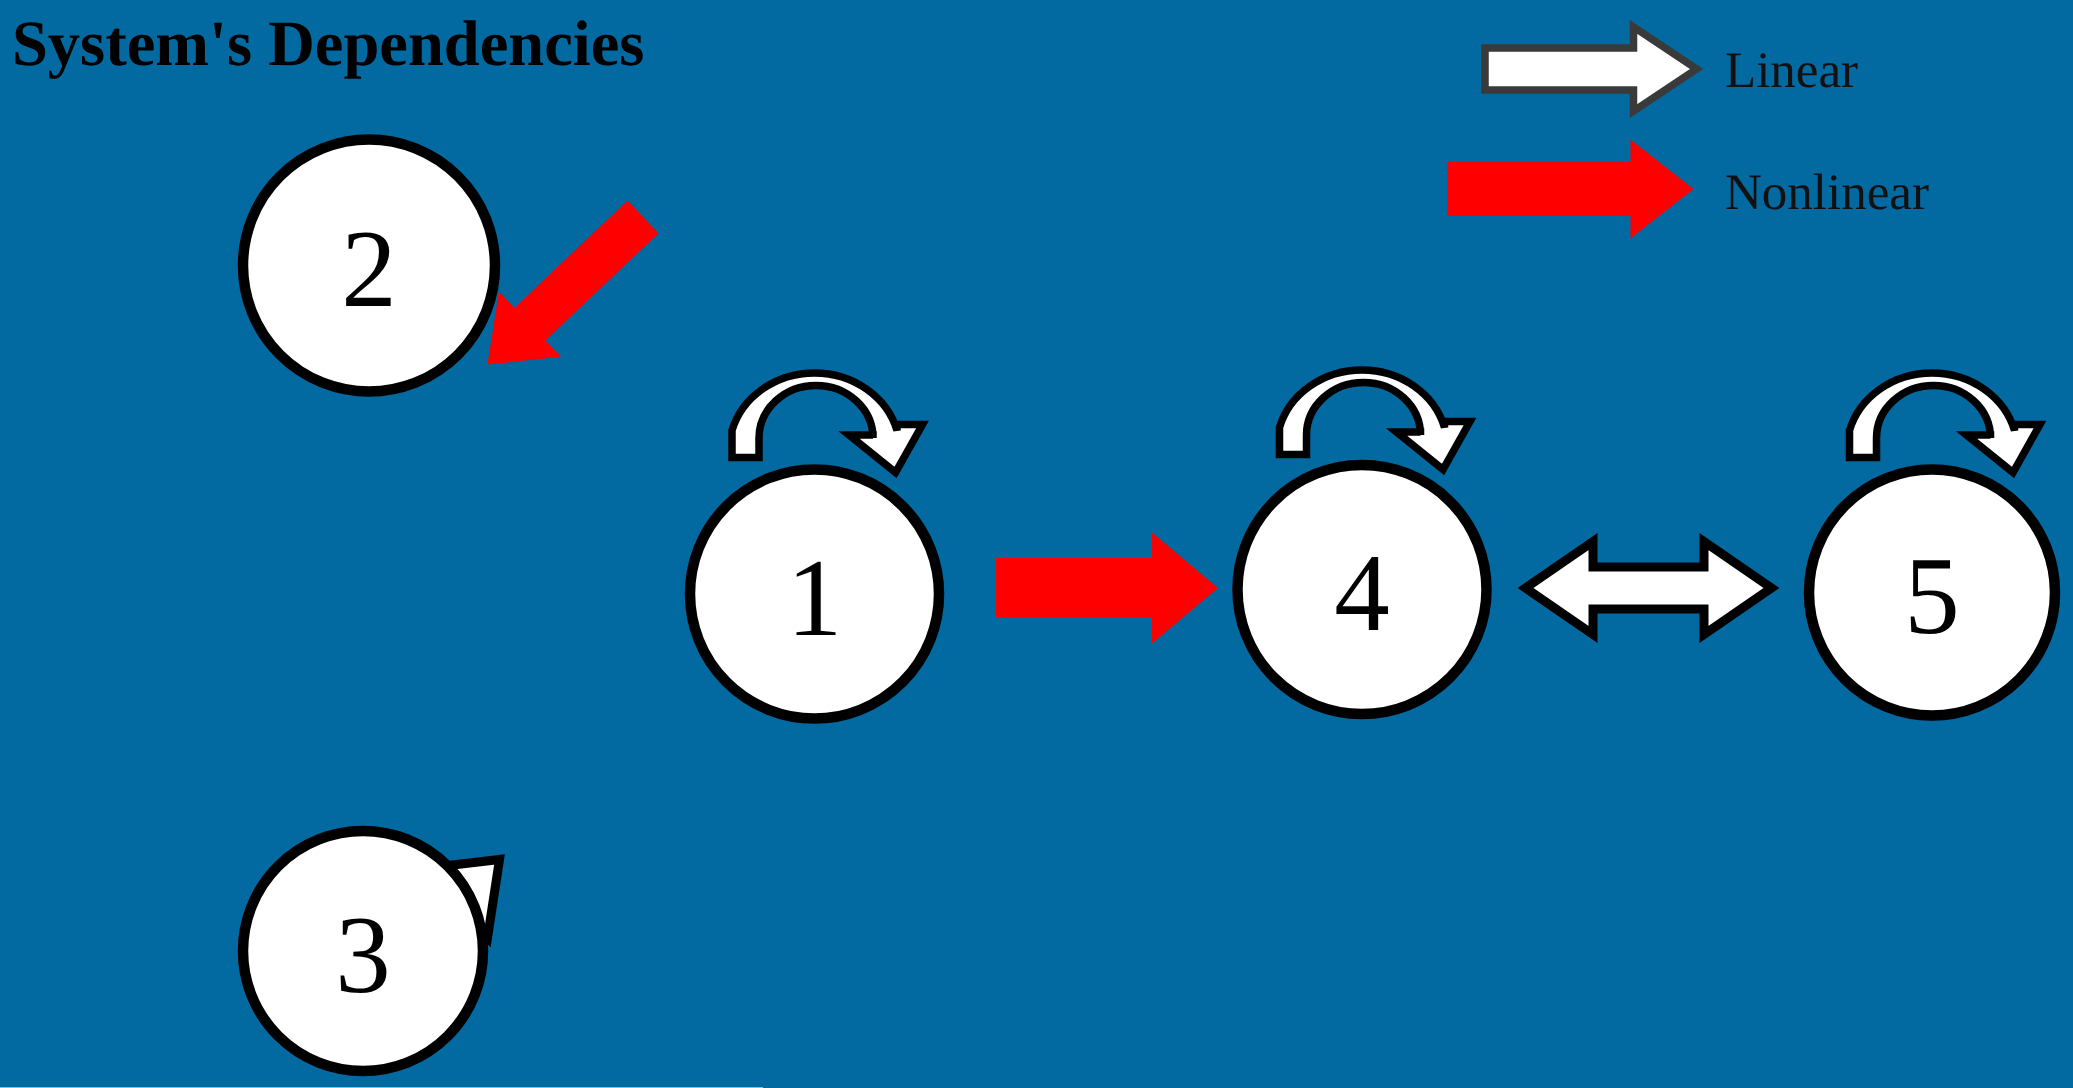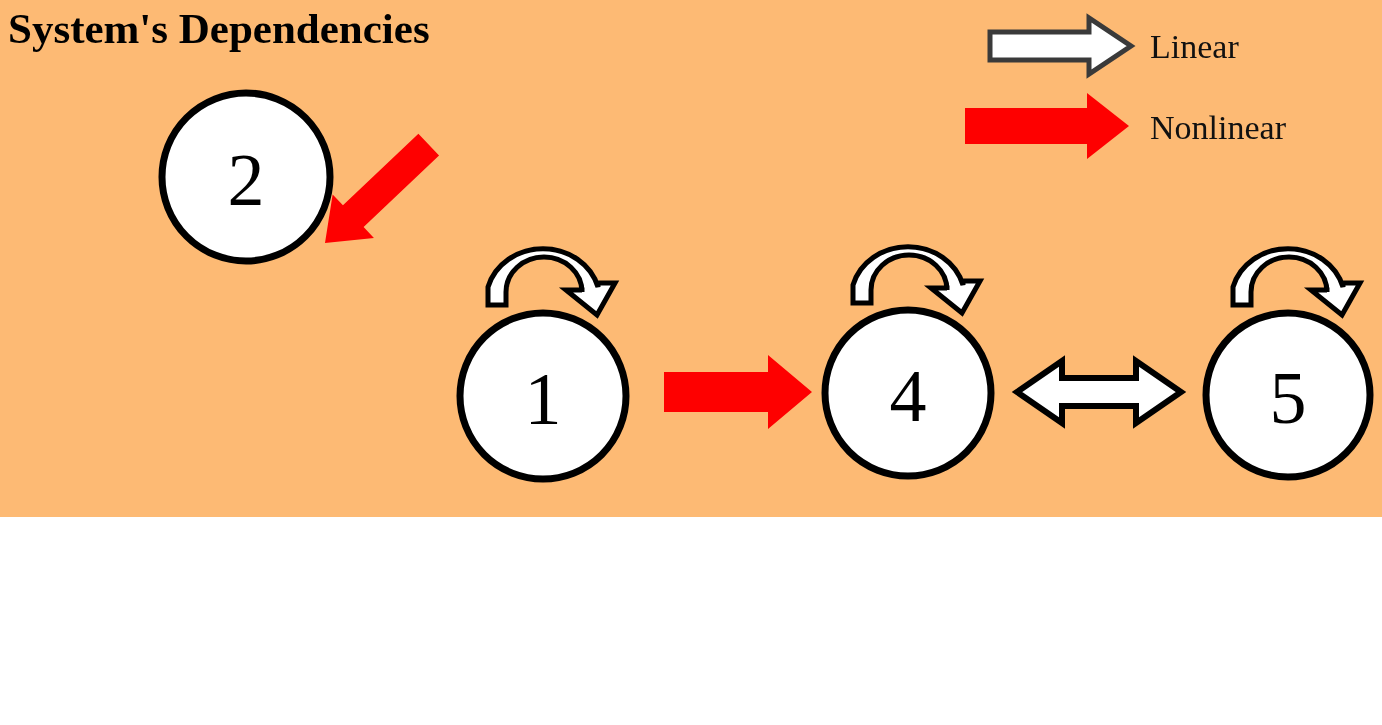--- a/index.html
+++ b/index.html
@@ -6,22 +6,22 @@
     margin: 0;
     padding: 0;
     background: #ffffff;
   }
   body {
     font-family: "Liberation Serif", "DejaVu Serif", serif;
   }
   #canvas {
     position: relative;
     width: 1382px;
-    height: 517px;
-    background: #fdba74;
+    height: 725px;
+    background: #0369a1;
     overflow: hidden;
   }
   #diagram-svg {
     position: absolute;
     left: 0;
     top: 0;
     width: 1382px;
     height: 725px;
   }
   .title-text {

